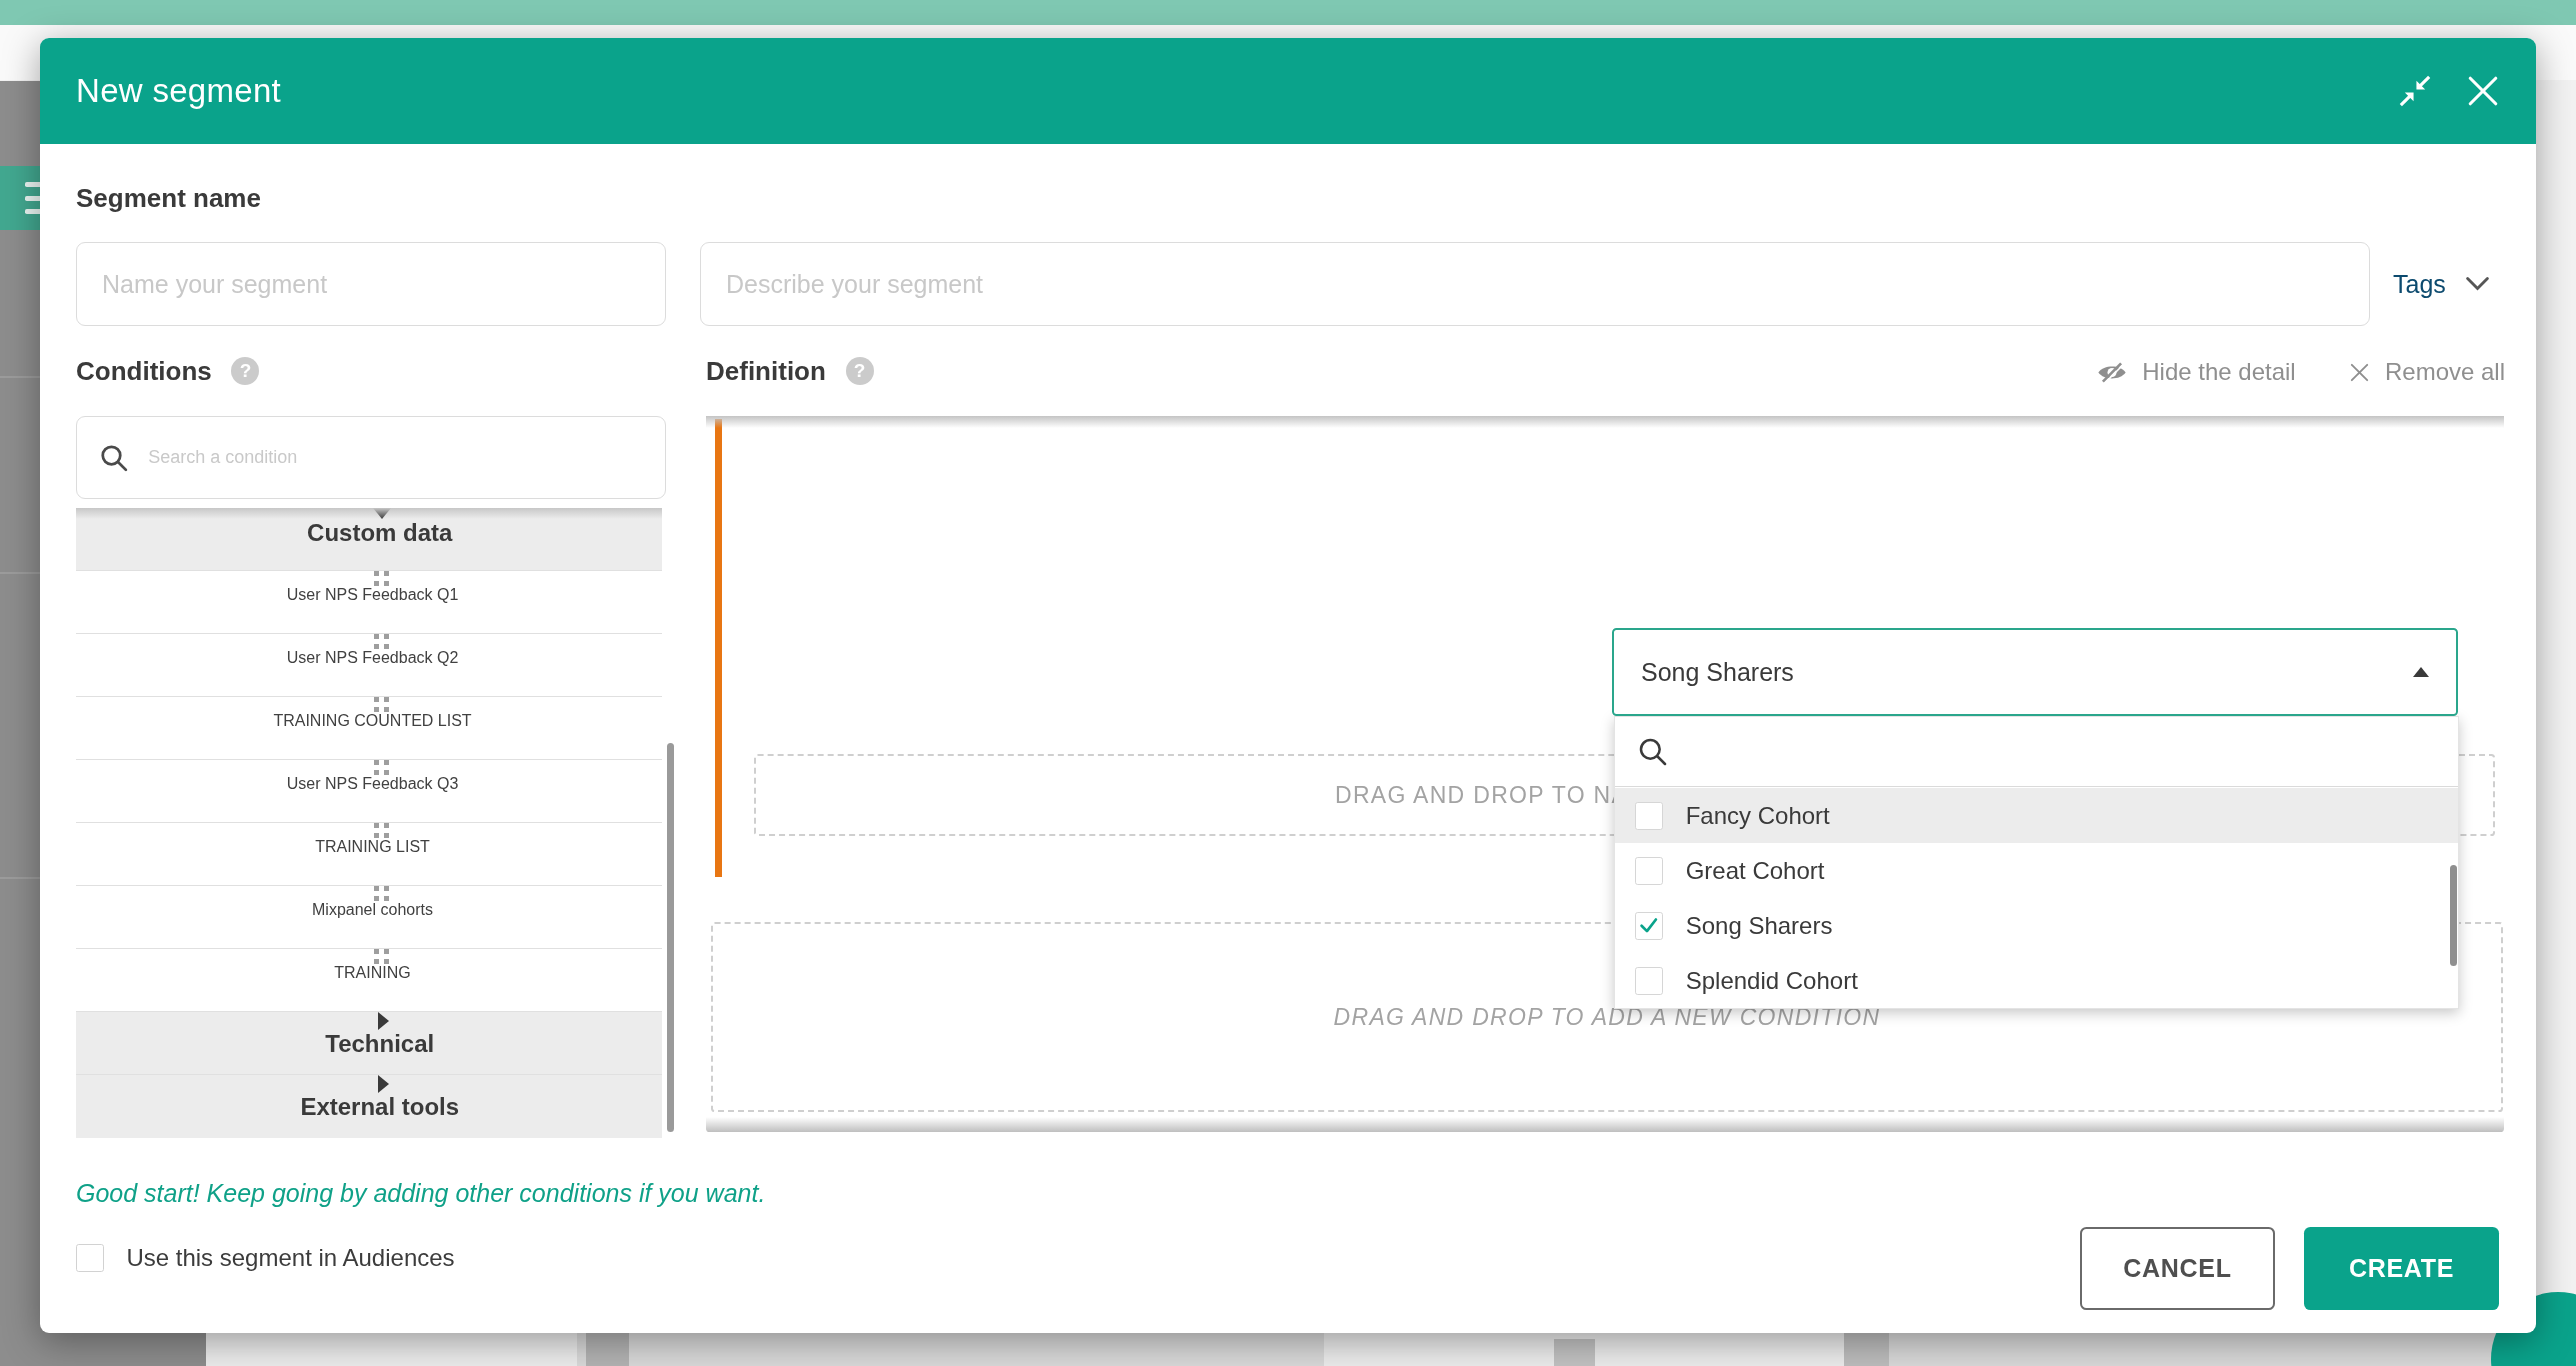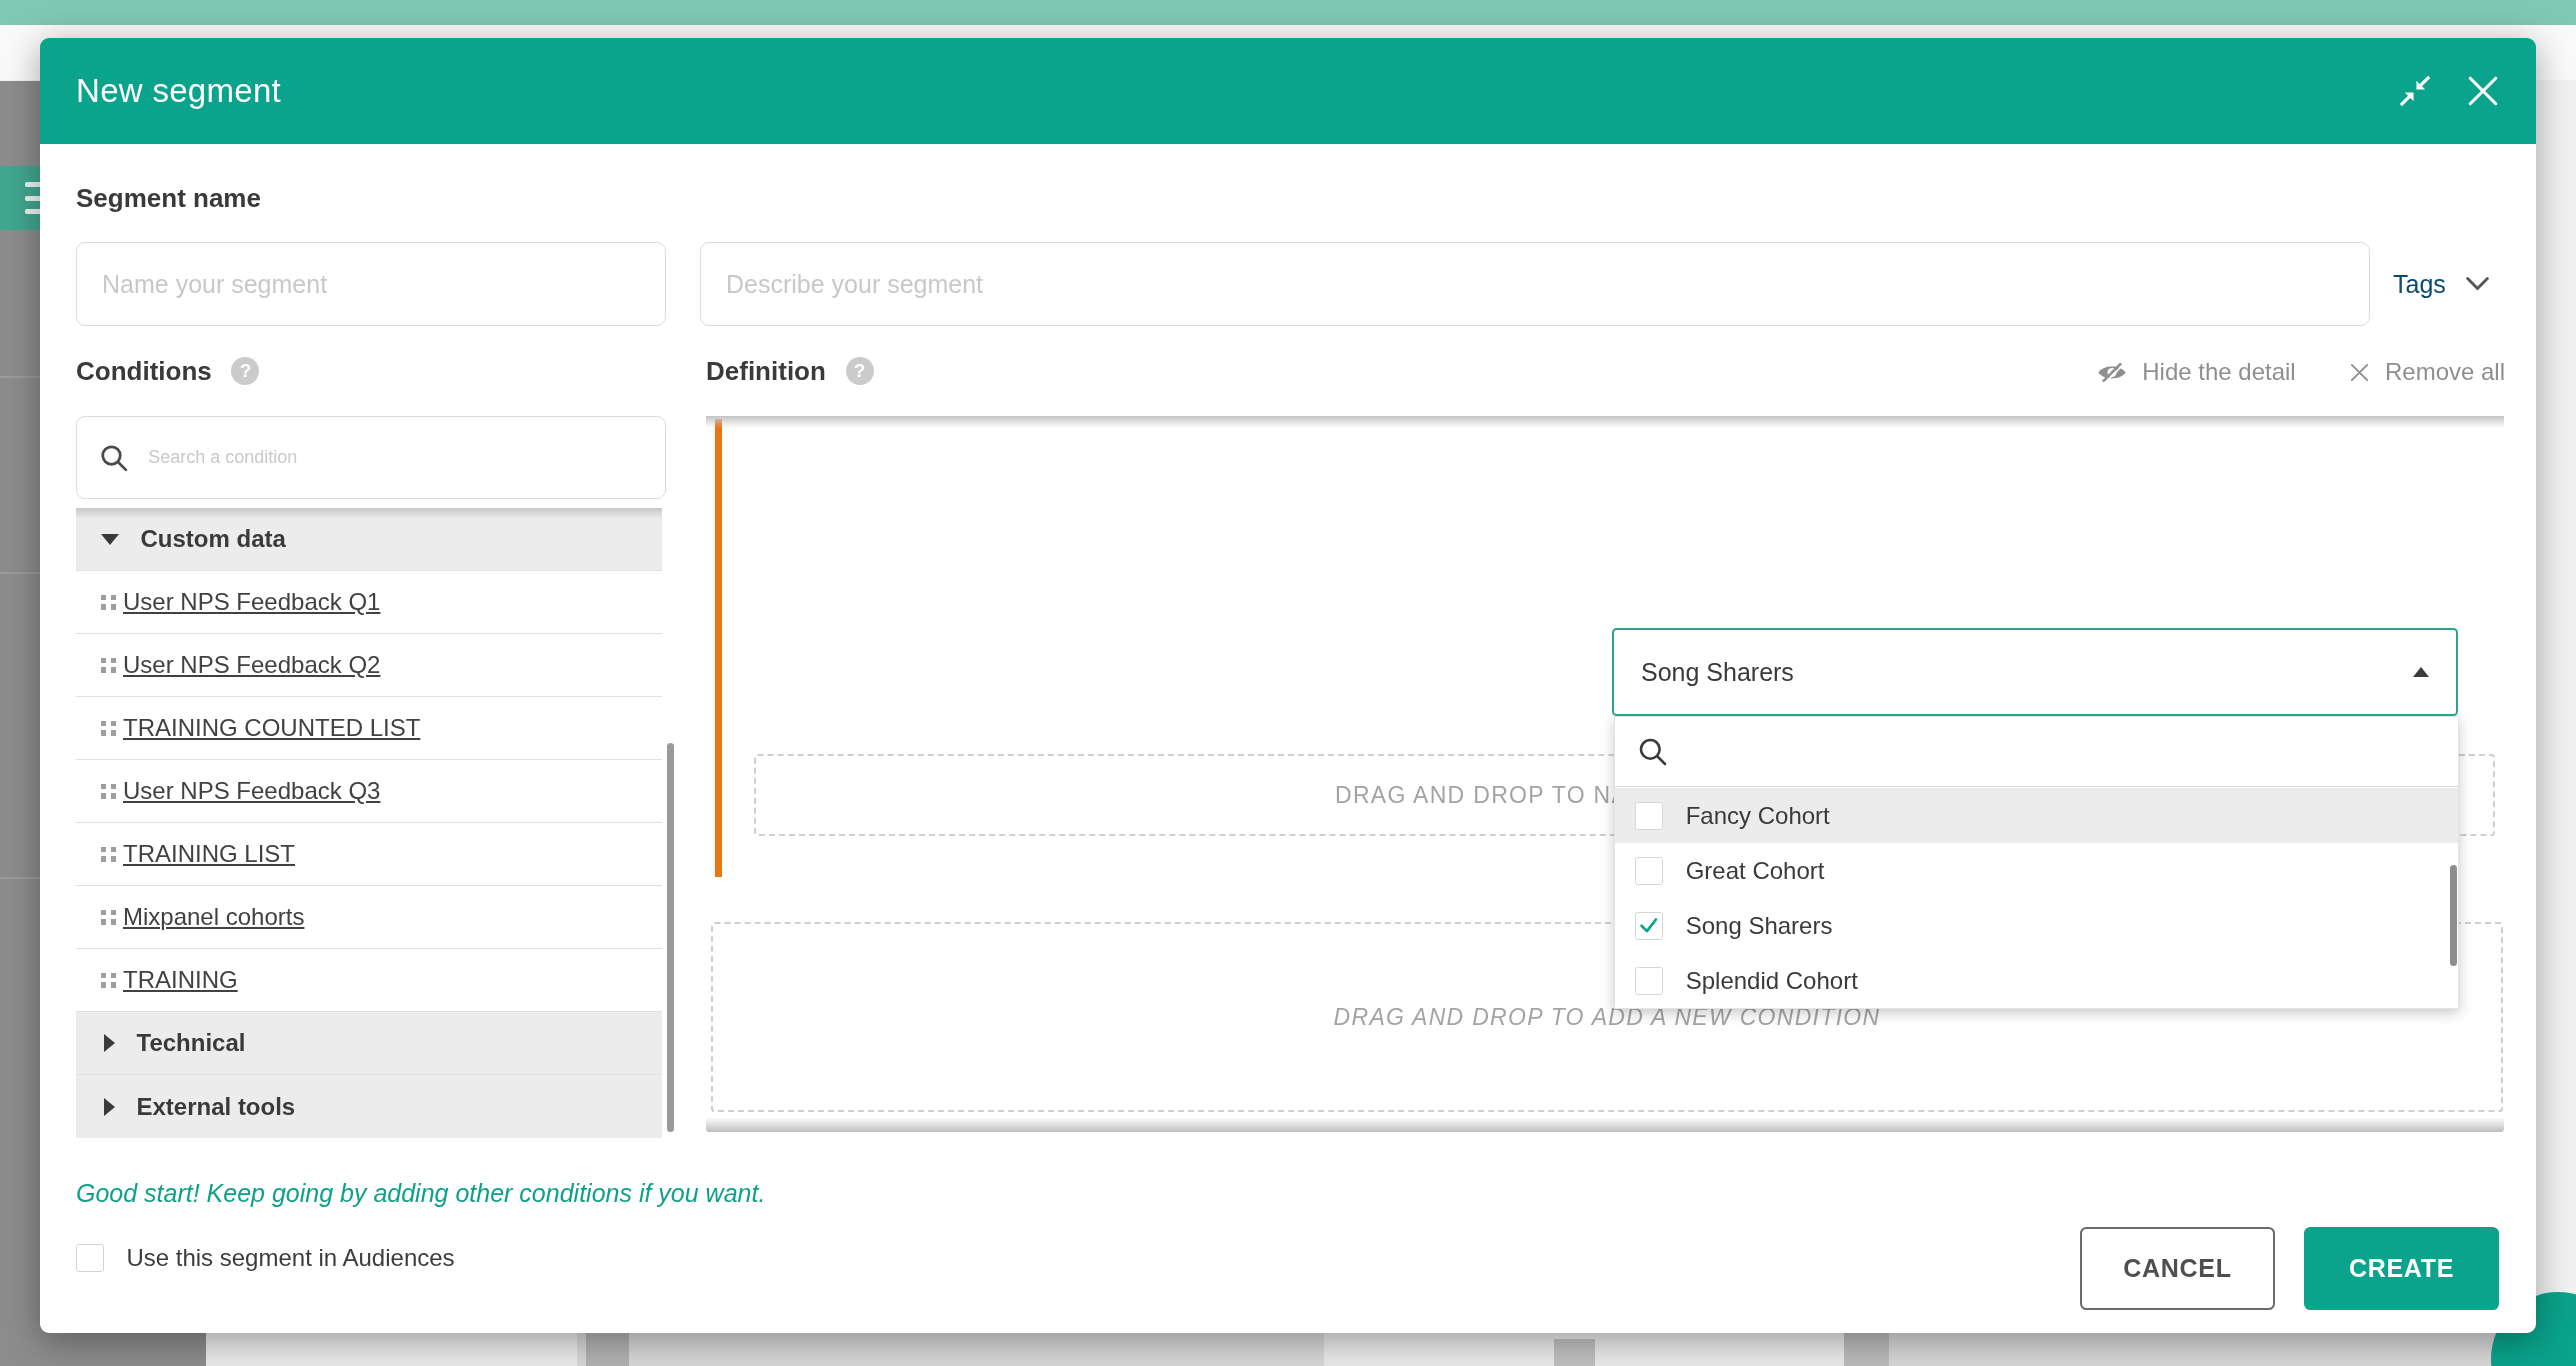--- a/index.html
+++ b/index.html
@@ -63,31 +63,31 @@
   .search { left:36px; top:378px; width:590px; height:83px; border:1.8px solid #dcdcdc;
             border-radius:9px; display:flex; align-items:center; padding-left:21.5px; gap:19.7px; }
   .search input { border:none; outline:none; flex:1; font-size:18px; color:#3a3a3a;
                   font-family:"Liberation Sans", sans-serif; background:transparent; }
   .search input::placeholder { color:#c9c9c9; }
 
   .cond-list { left:36px; top:470px; width:586px; }
   .cond-list::before { content:""; position:absolute; left:0; top:0; width:100%; height:10.7px;
                        background:linear-gradient(#c7c7c7, rgba(255,255,255,0)); z-index:3; }
   .crow { position:relative; height:63px; display:flex; align-items:center;
-          border-bottom:0.9px solid #e0e0e0; background:#ffffff; cursor:pointer; }
+          border-bottom:0.9px solid #e0e0e0; background:#ffffff; cursor:pointer;flex-direction:column; }
   .crow.group { background:#ececec; }
   .crow .tri-d { width:0; height:0; border-left:9px solid transparent; border-right:9px solid transparent;
                  border-top:11.6px solid #3a3a3a; margin-left:25px; }
   .crow .tri-r { width:0; height:0; border-top:9px solid transparent; border-bottom:9px solid transparent;
                  border-left:11.6px solid #3a3a3a; margin-left:28px; }
   .crow .gname { font-size:24px; font-weight:700; color:#3a3a3a; margin-left:21.5px; }
   .handle { margin-left:25px; width:15px; height:15px; display:grid;
             grid-template-columns:5.4px 5.4px; grid-template-rows:5.4px 5.4px; gap:4.5px; }
   .handle i { background:#9e9e9e; }
-  .crow .iname { font-size:24px; color:#414141; margin-left:7px;text-decoration:underline; }
+  .crow .iname { font-size:16px; color:#414141; margin-left:7px; }
   .cond-scroll { left:627px; top:705px; width:7.2px; height:389px; background:#9a9a9a; border-radius:3.6px; }
 
   
   .def-actions { top:320px; right:31px; display:flex; align-items:center; gap:52px; }
   .def-act { display:flex; align-items:center; gap:14.3px; color:#8f8f8f; font-size:24px; cursor:pointer; }
 
   
   .shadow-top { left:666px; top:378px; width:1798px; height:11.6px;
                 background:linear-gradient(#c4c4c4, rgba(255,255,255,0)); z-index:6; }
   .shadow-bottom { left:666px; top:1079px; width:1798px; height:15px;

